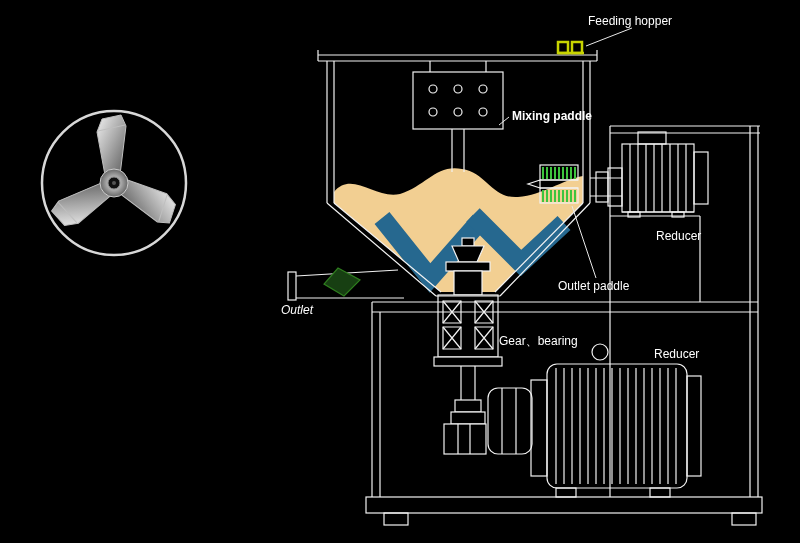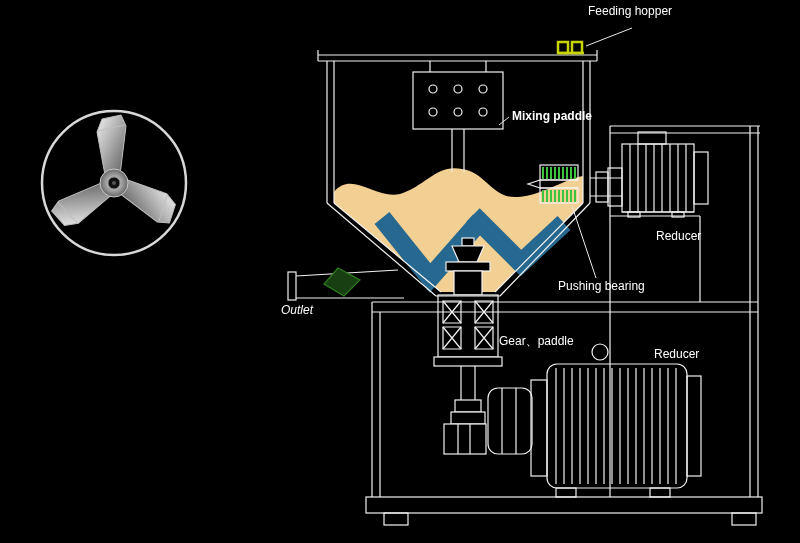--- a/index.html
+++ b/index.html
@@ -8,21 +8,21 @@
     overflow:hidden;font-family:"Liberation Sans",sans-serif;
   }
   .stage svg{position:absolute;left:0;top:0;}
   .title{
     position:absolute;left:28px;top:16px;color:#fff;
     font-size:23px;font-weight:bold;letter-spacing:4px;white-space:nowrap;
   }
   .label{
     position:absolute;color:#fff;font-size:12px;white-space:nowrap;
   }
-  .lbl-feeding{left:588px;top:4px;}
+  .lbl-feeding{left:588px;top:14px;}
   .lbl-mixing{left:512px;top:109px;font-weight:bold;}
   .lbl-reducer-top{left:656px;top:229px;}
   .lbl-pushing{left:558px;top:279px;}
   .lbl-gear{left:499px;top:333px;}
   .lbl-reducer-bottom{left:654px;top:347px;}
   .lbl-outlet{left:281px;top:303px;font-style:italic;}
 </style>
 </head>
 <body>
 
@@ -170,18 +170,18 @@
       <path d="M632 28 L586 46"></path>
       <path d="M509 117 L499 125"></path>
       <path d="M596 278 L572 206"></path>
     </g>
   </svg>
 
 
   <div class="label lbl-feeding">Feeding hopper</div>
   <div class="label lbl-mixing">Mixing paddle</div>
   <div class="label lbl-reducer-top">Reducer</div>
-  <div class="label lbl-pushing">Pushing bearing</div>
-  <div class="label lbl-gear">Gear、paddle</div>
+  <div class="label lbl-pushing">Outlet paddle</div>
+  <div class="label lbl-gear">Gear、bearing</div>
   <div class="label lbl-reducer-bottom">Reducer</div>
   <div class="label lbl-outlet">Outlet</div>
 
 </div>
 
 </body></html>

